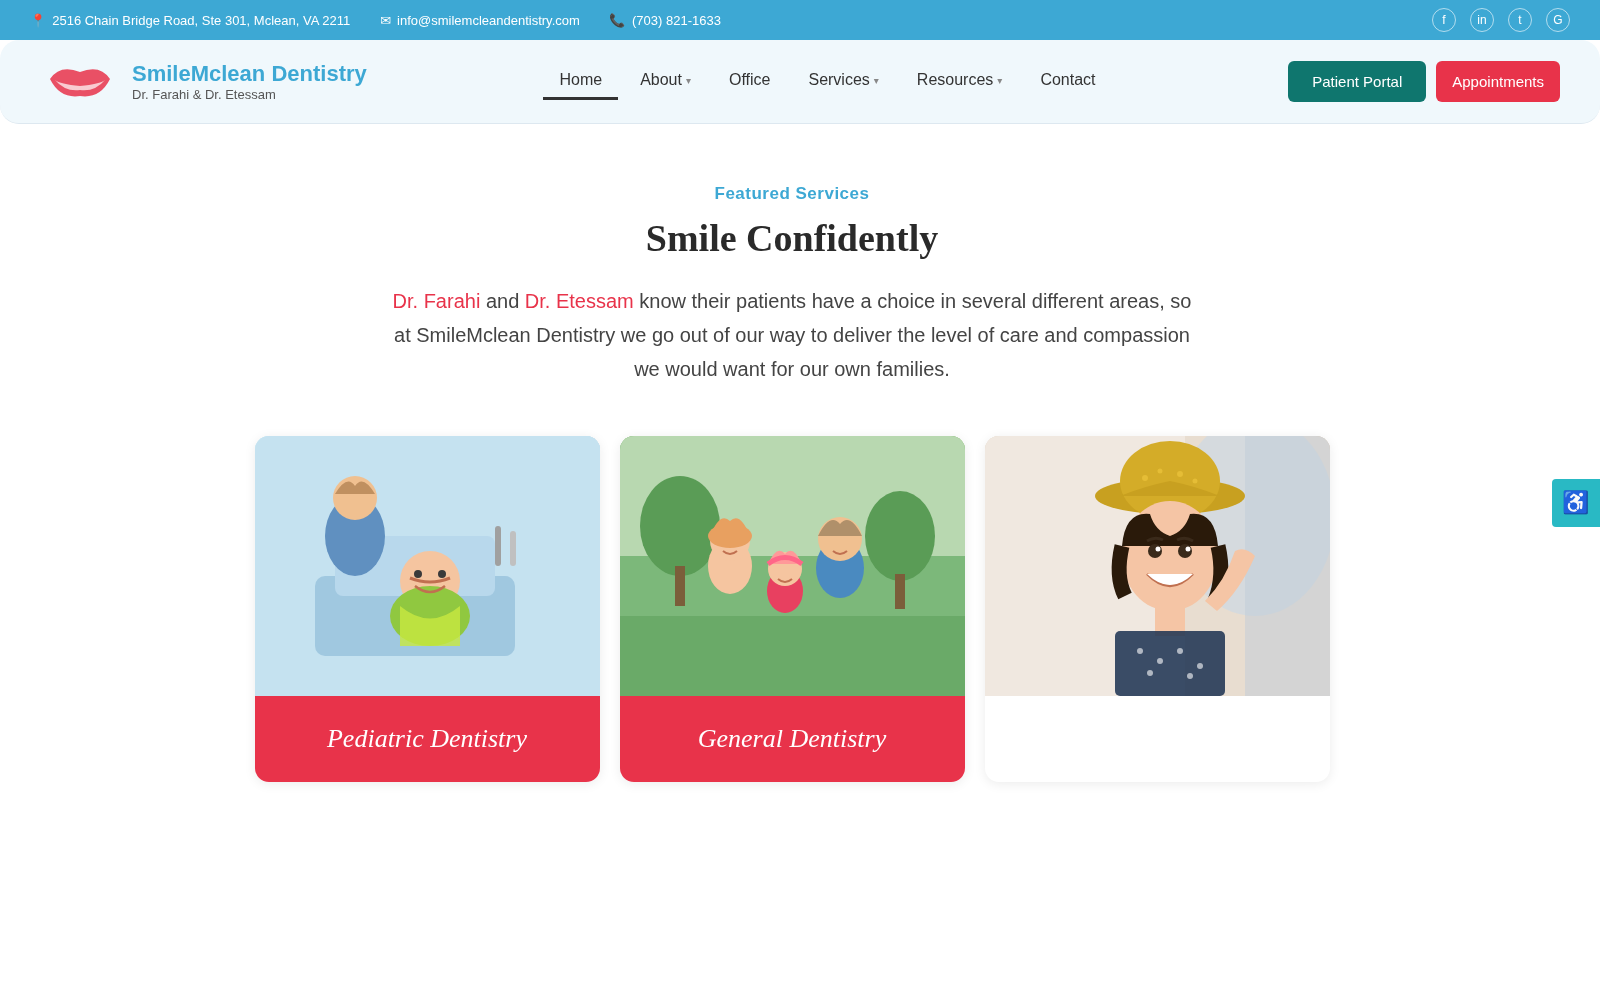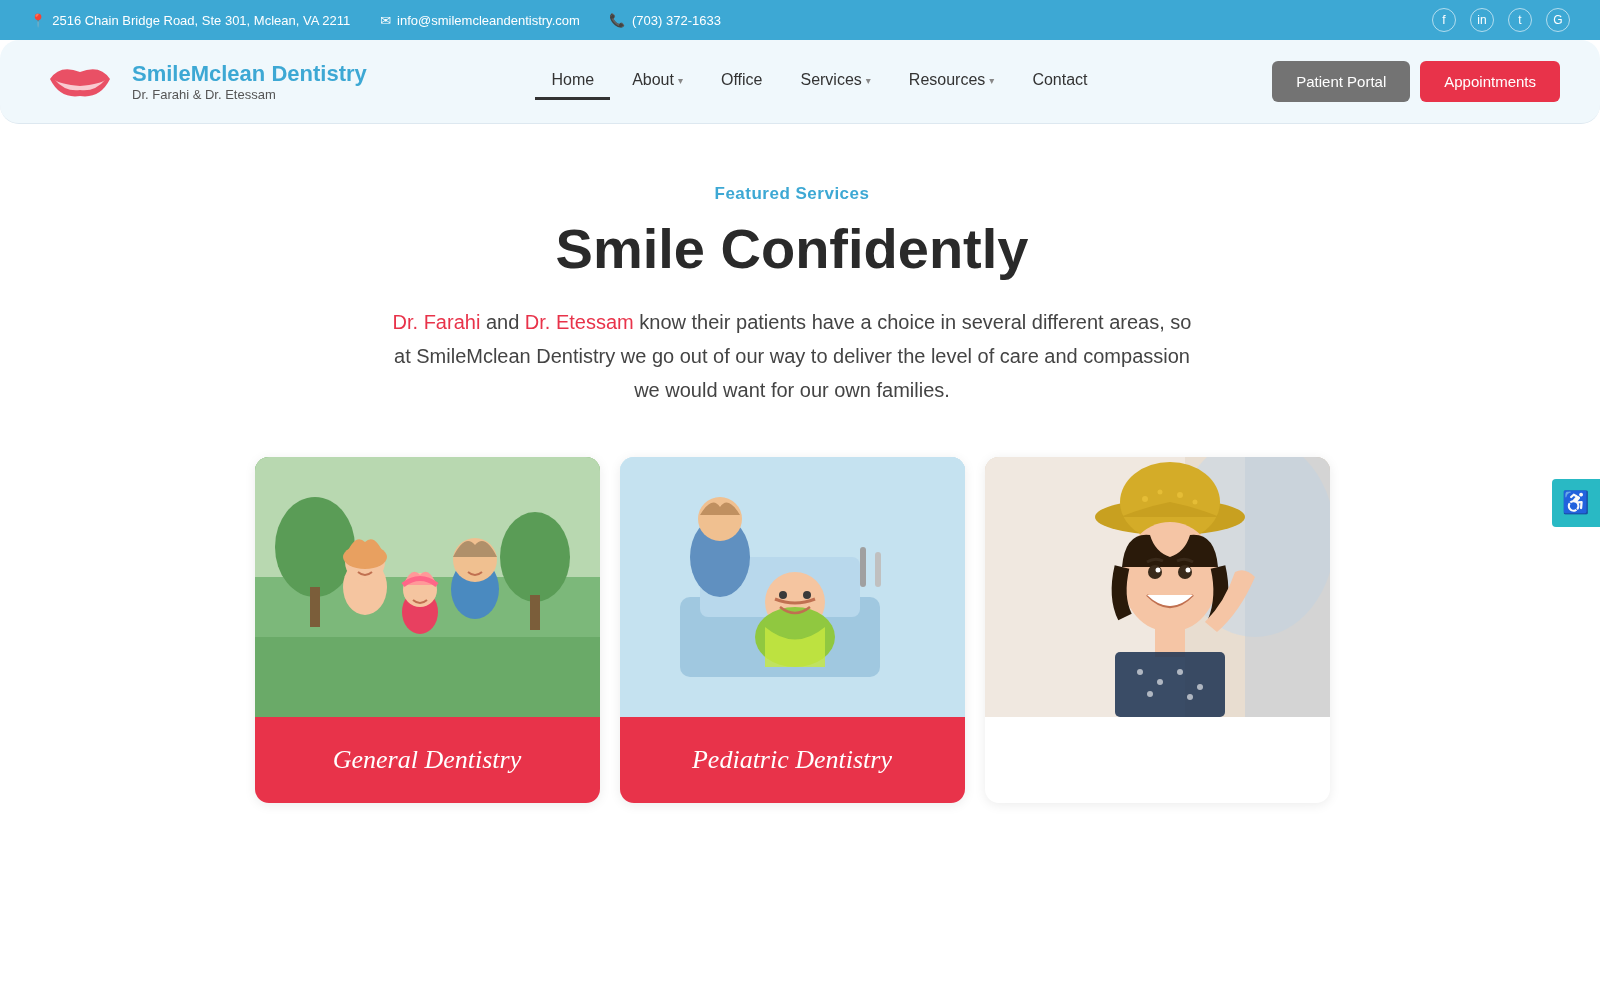--- a/index.html
+++ b/index.html
@@ -46,55 +46,55 @@
       color: #333;
       cursor: pointer;
       display: flex; align-items: center; gap: 4px;
       border-bottom: 3px solid transparent;
       text-decoration: none;
     }
     .nav-item.active { border-bottom: 3px solid #333; text-align: center; }
     .nav-chevron { font-size: 10px; color: #888; }
     .header-buttons { display: flex; gap: 10px; }
     .btn-portal {
-      background: #737373;
+      background: #0f766e;
       color: #fff;
       border: none;
       padding: 12px 24px;
       border-radius: 6px;
       font-size: 15px;
       cursor: pointer;
     }
     .btn-appointments {
       background: #e8334a;
       color: #fff;
       border: none;
-      padding: 12px 24px;
+      padding: 12px 16px;
       border-radius: 6px;
       font-size: 15px;
       cursor: pointer;
     }
 
     
     .main-content {
       background: #fff;
       padding: 60px 56px 60px 40px;
       text-align: center;
     }
     .featured-label {
       color: #3da8d4;
       font-size: 17px;
       font-weight: 600;
       margin-bottom: 12px;
       letter-spacing: 0.5px;
     }
     .main-heading {
-      font-size: 56px;
+      font-size: 38px;
       color: #2a2a2a;
-      font-family: Liberation Sans, sans-serif;
+      font-family: Liberation Serif, serif;
       margin-bottom: 24px;
       font-weight: bold;
     }
     .main-desc {
       font-size: 20px;
       color: #444;
       max-width: 800px;
       margin: 16px auto 50px auto;
       line-height: 1.7;
     }
@@ -181,21 +181,21 @@
     <div class="top-bar-item">
       <span>📍</span>
       <span>2516 Chain Bridge Road, Ste 301, Mclean, VA 2211</span>
     </div>
     <div class="top-bar-item">
       <span>✉</span>
       <span>info@smilemcleandentistry.com</span>
     </div>
     <div class="top-bar-item">
       <span>📞</span>
-      <span>(703) 372-1633</span>
+      <span>(703) 821-1633</span>
     </div>
   </div>
   <div class="top-bar-social">
     <div class="social-icon">f</div>
     <div class="social-icon">in</div>
     <div class="social-icon">t</div>
     <div class="social-icon">G</div>
   </div>
 </div>
 
@@ -234,59 +234,20 @@
   <div class="main-desc">
     <span class="dr-farahi">Dr. Farahi</span>
     <span> and </span>
     <span class="dr-etessam">Dr. Etessam</span>
     <span> know their patients have a choice in several different areas, so at SmileMclean Dentistry we go out of our way to deliver the level of care and compassion we would want for our own families.</span>
   </div>
 
   <div class="cards-row">
 
     <div class="card">
-      <div class="card-img img-general">
-        
-        <svg width="100%" height="100%" viewBox="0 0 345 260" preserveAspectRatio="xMidYMid slice">
-
-          <rect width="345" height="260" fill="#7cb87a"></rect>
-          <rect y="180" width="345" height="80" fill="#6aaa68"></rect>
-
-          <rect width="345" height="120" fill="#b8d8b0"></rect>
-
-          <ellipse cx="60" cy="90" rx="40" ry="50" fill="#5a9c56"></ellipse>
-          <rect x="55" y="130" width="10" height="40" fill="#7b5e3a"></rect>
-          <ellipse cx="280" cy="100" rx="35" ry="45" fill="#5a9c56"></ellipse>
-          <rect x="275" y="138" width="10" height="35" fill="#7b5e3a"></rect>
-
-          <ellipse cx="110" cy="130" rx="22" ry="28" fill="#f5c5a0"></ellipse>
-          <circle cx="110" cy="105" r="20" fill="#f5c5a0"></circle>
-          <ellipse cx="110" cy="100" rx="22" ry="12" fill="#e8a060"></ellipse>
-
-          <path d="M90,100 Q100,75 110,85 Q120,75 130,100" fill="#e8a060"></path>
-
-          <ellipse cx="220" cy="132" rx="24" ry="30" fill="#4a8ac0"></ellipse>
-          <circle cx="220" cy="103" r="22" fill="#f0c090"></circle>
-          <path d="M198,100 Q210,76 220,88 Q230,76 242,100" fill="#b0906a"></path>
-
-          <ellipse cx="165" cy="155" rx="18" ry="22" fill="#e84060"></ellipse>
-          <circle cx="165" cy="133" r="17" fill="#f5c5a0"></circle>
-          <path d="M148,128 Q157,108 165,118 Q173,108 182,128" fill="#ff9999"></path>
-
-          <path d="M103,115 Q110,121 117,115" stroke="#c07050" stroke-width="2" fill="none"></path>
-          <path d="M213,115 Q220,121 227,115" stroke="#c07050" stroke-width="2" fill="none"></path>
-          <path d="M158,143 Q165,149 172,143" stroke="#c07050" stroke-width="2" fill="none"></path>
-
-          <path d="M148,128 Q165,115 182,128" stroke="#ff6688" stroke-width="5" fill="none"></path>
-        </svg>
-      </div>
-      <div class="card-label">General Dentistry</div>
-    </div>
-
-    <div class="card">
       <div class="card-img img-pediatric">
         <svg width="100%" height="100%" viewBox="0 0 345 260" preserveAspectRatio="xMidYMid slice">
 
           <rect width="345" height="260" fill="#d0eaf5"></rect>
           <rect y="0" width="345" height="260" fill="#c5e2f0"></rect>
 
           <rect x="60" y="140" width="200" height="80" rx="10" fill="#a0c8e0"></rect>
           <rect x="80" y="100" width="160" height="60" rx="8" fill="#b8d8ec"></rect>
 
           <circle cx="175" cy="145" r="30" fill="#f5c5a0"></circle>
@@ -302,20 +263,59 @@
           <rect x="240" y="90" width="6" height="40" rx="3" fill="#a0a0a0"></rect>
           <rect x="255" y="95" width="6" height="35" rx="3" fill="#c0c0c0"></rect>
 
           <path d="M160,150 Q175,162 190,150" stroke="#c07050" stroke-width="2.5" fill="none"></path>
 
           <circle cx="163" cy="138" r="4" fill="#3a3a3a"></circle>
           <circle cx="187" cy="138" r="4" fill="#3a3a3a"></circle>
         </svg>
       </div>
       <div class="card-label">Pediatric Dentistry</div>
+    </div>
+
+    <div class="card">
+      <div class="card-img img-general">
+        
+        <svg width="100%" height="100%" viewBox="0 0 345 260" preserveAspectRatio="xMidYMid slice">
+
+          <rect width="345" height="260" fill="#7cb87a"></rect>
+          <rect y="180" width="345" height="80" fill="#6aaa68"></rect>
+
+          <rect width="345" height="120" fill="#b8d8b0"></rect>
+
+          <ellipse cx="60" cy="90" rx="40" ry="50" fill="#5a9c56"></ellipse>
+          <rect x="55" y="130" width="10" height="40" fill="#7b5e3a"></rect>
+          <ellipse cx="280" cy="100" rx="35" ry="45" fill="#5a9c56"></ellipse>
+          <rect x="275" y="138" width="10" height="35" fill="#7b5e3a"></rect>
+
+          <ellipse cx="110" cy="130" rx="22" ry="28" fill="#f5c5a0"></ellipse>
+          <circle cx="110" cy="105" r="20" fill="#f5c5a0"></circle>
+          <ellipse cx="110" cy="100" rx="22" ry="12" fill="#e8a060"></ellipse>
+
+          <path d="M90,100 Q100,75 110,85 Q120,75 130,100" fill="#e8a060"></path>
+
+          <ellipse cx="220" cy="132" rx="24" ry="30" fill="#4a8ac0"></ellipse>
+          <circle cx="220" cy="103" r="22" fill="#f0c090"></circle>
+          <path d="M198,100 Q210,76 220,88 Q230,76 242,100" fill="#b0906a"></path>
+
+          <ellipse cx="165" cy="155" rx="18" ry="22" fill="#e84060"></ellipse>
+          <circle cx="165" cy="133" r="17" fill="#f5c5a0"></circle>
+          <path d="M148,128 Q157,108 165,118 Q173,108 182,128" fill="#ff9999"></path>
+
+          <path d="M103,115 Q110,121 117,115" stroke="#c07050" stroke-width="2" fill="none"></path>
+          <path d="M213,115 Q220,121 227,115" stroke="#c07050" stroke-width="2" fill="none"></path>
+          <path d="M158,143 Q165,149 172,143" stroke="#c07050" stroke-width="2" fill="none"></path>
+
+          <path d="M148,128 Q165,115 182,128" stroke="#ff6688" stroke-width="5" fill="none"></path>
+        </svg>
+      </div>
+      <div class="card-label">General Dentistry</div>
     </div>
 
     <div class="card">
       <div class="card-img img-cosmetic">
         <svg width="100%" height="100%" viewBox="0 0 345 260" preserveAspectRatio="xMidYMid slice">
 
           <rect width="345" height="260" fill="#e8ddd0"></rect>
           <rect x="0" y="0" width="200" height="260" fill="#f0e8e0"></rect>
 
           <ellipse cx="270" cy="80" rx="80" ry="100" fill="#c8d8e8" opacity="0.6"></ellipse>

